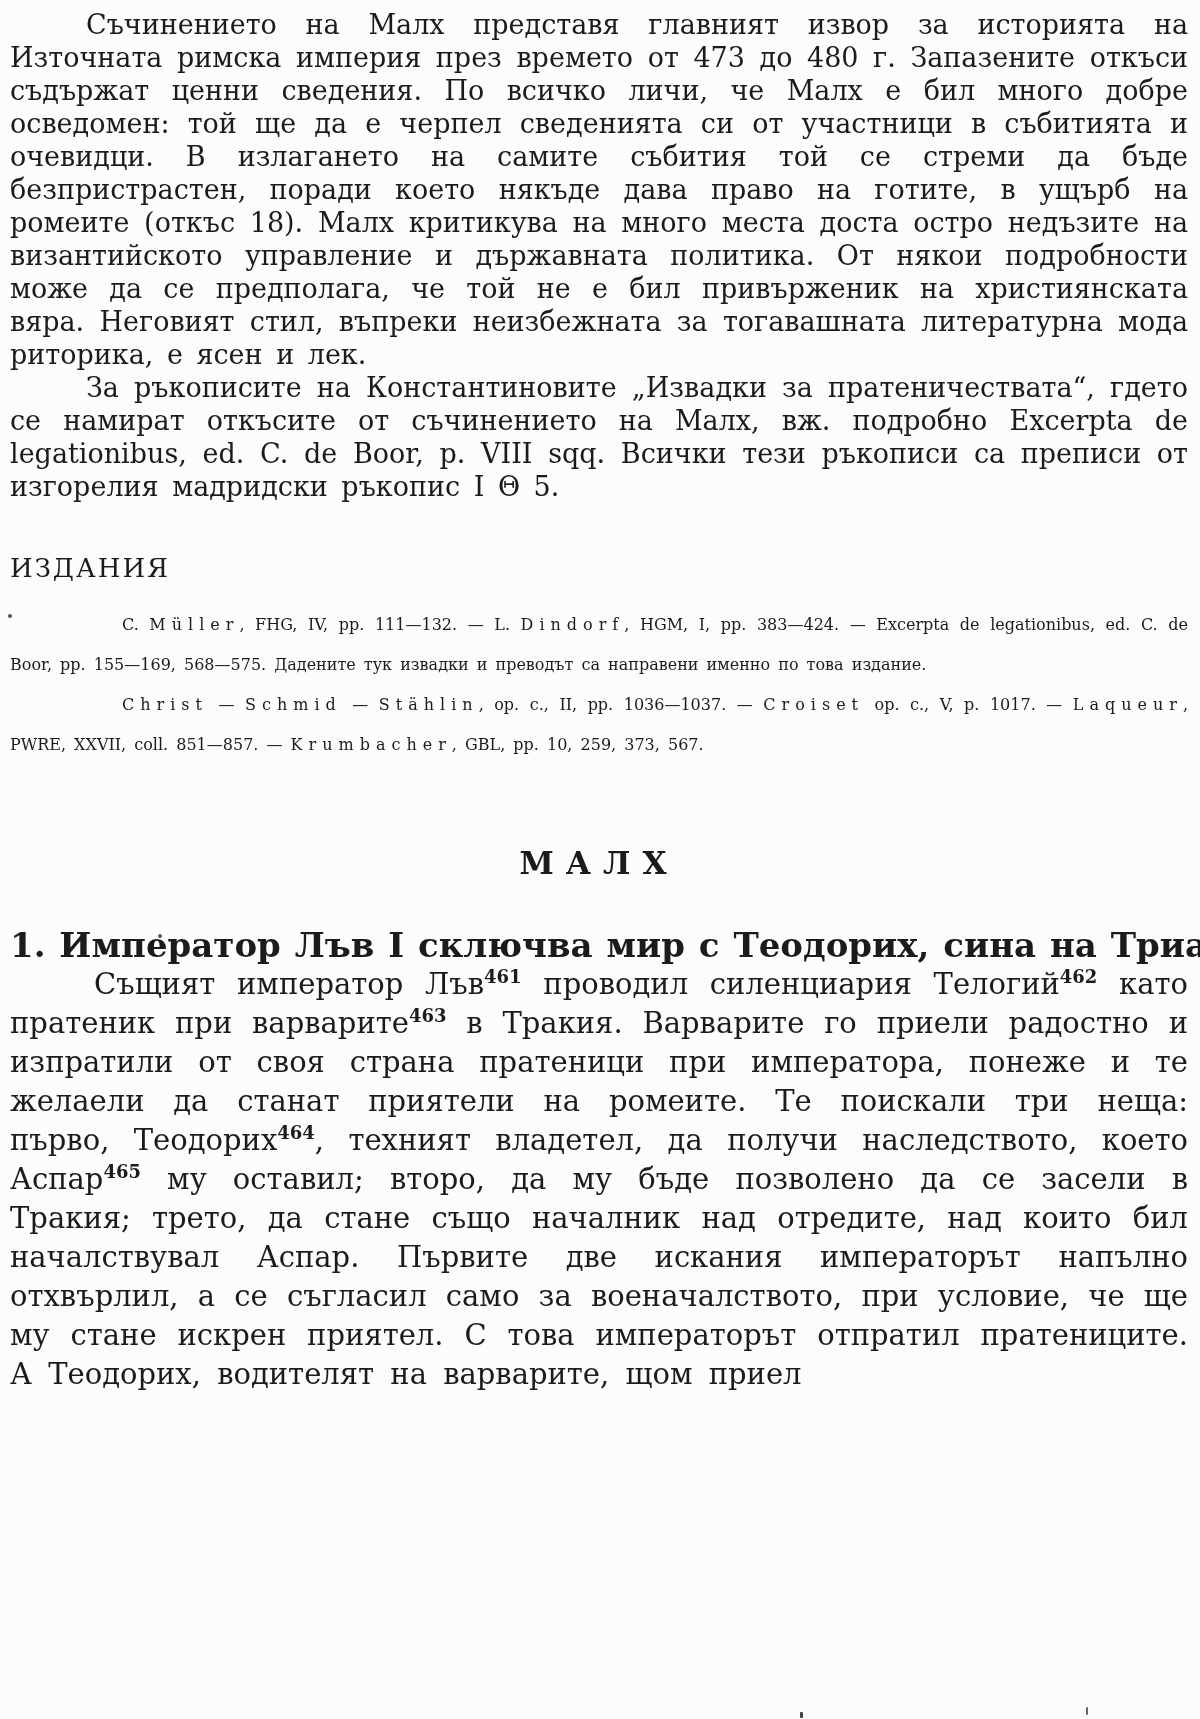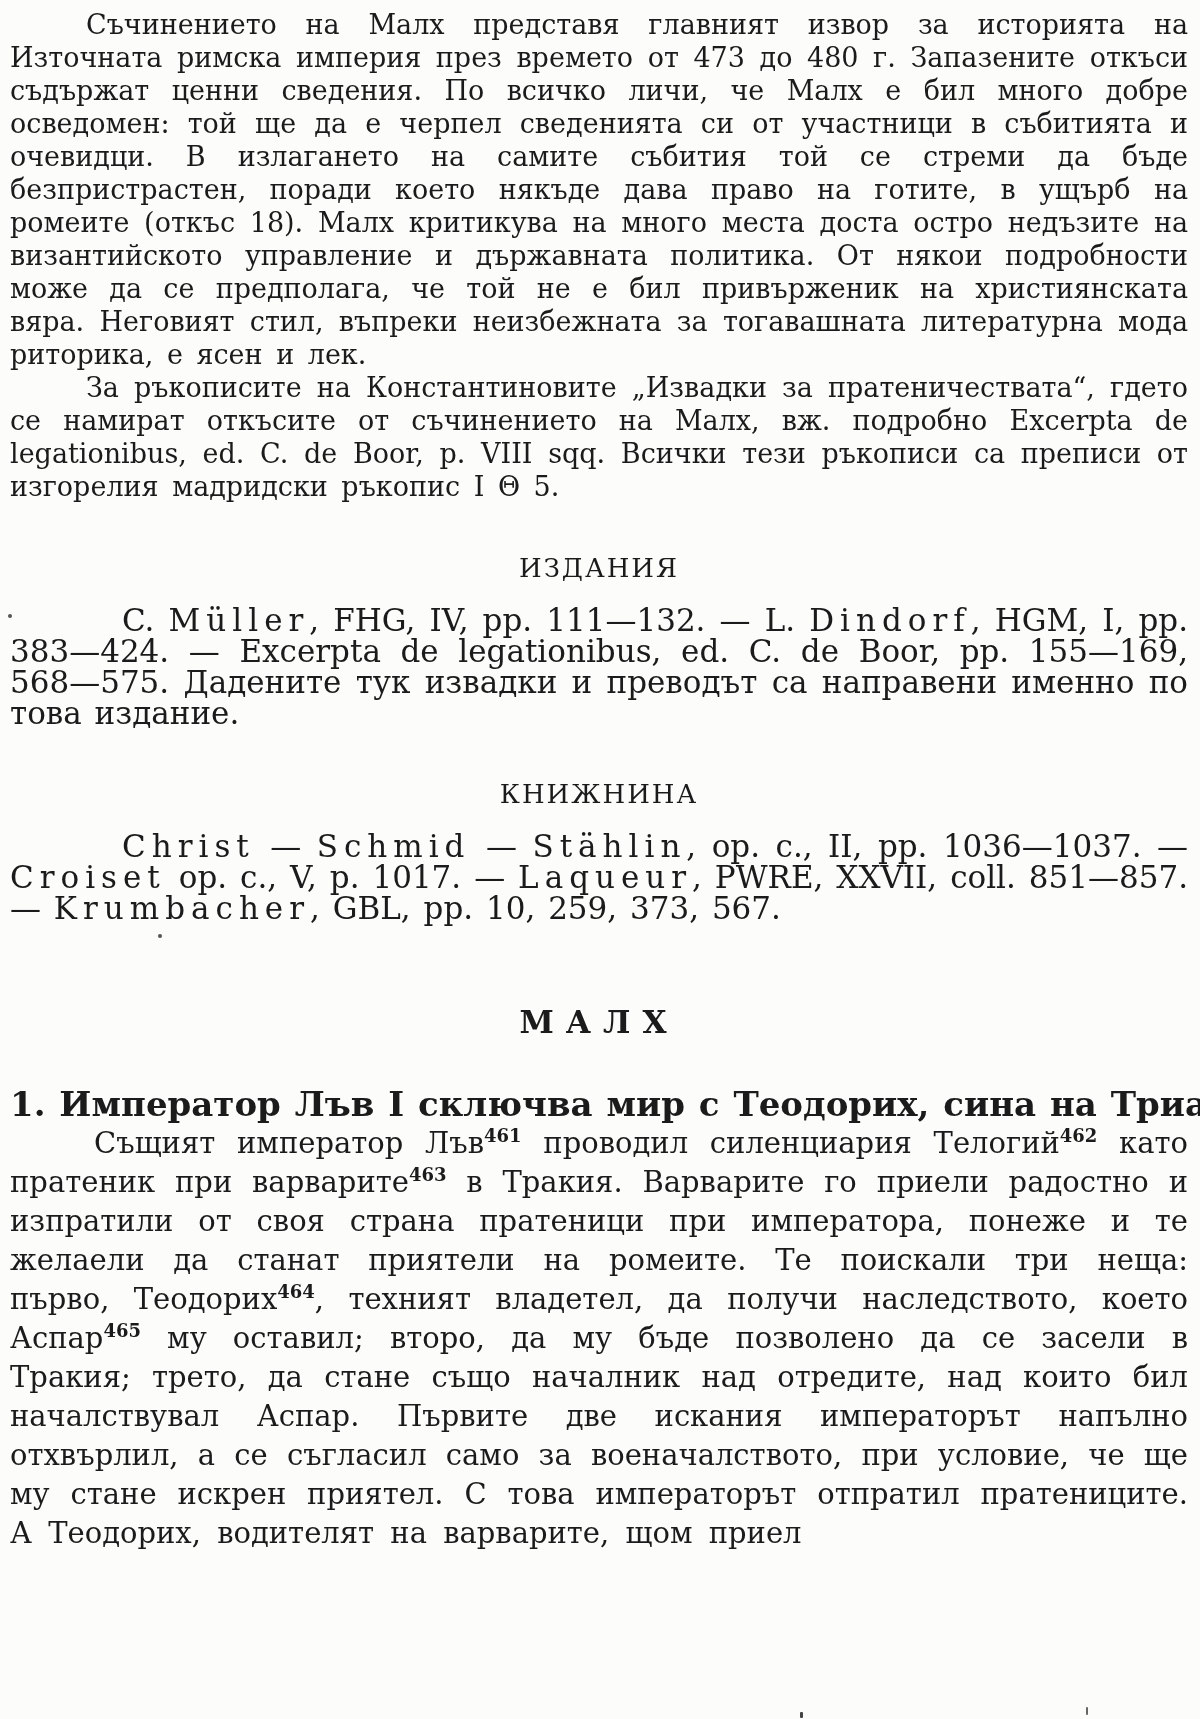--- a/index.html
+++ b/index.html
@@ -23,29 +23,29 @@
     text-align: justify;
     margin: 0;
   }
   .intro-para {
     font-size: 27px;
     line-height: 33px;
     word-spacing: 5px;
     text-indent: 76px;
   }
   .bib-heading {
-    text-align: center;
+    text-align: left;
     font-size: 26px;
     font-weight: normal;
     letter-spacing: 2px;
     margin: 50px 0 22px 0;
   }
   .bib-para {
-    font-size: 31px;
-    line-height: 31px;
+    font-size: 16px;
+    line-height: 40px;
     word-spacing: 3px;
     text-indent: 112px;
   }
   .sp {
     letter-spacing: 6px;
   }
   .malchus-title {
     text-align: center;
     font-size: 31px;
     font-weight: bold;
@@ -97,21 +97,20 @@
 <div class="page">
 
   <p class="para intro-para">Съчинението на Малх представя главният извор за историята на Източната римска империя през времето от 473 до 480 г. Запазените откъси съдържат ценни сведения. По всичко личи, че Малх е бил много добре осведомен: той ще да е черпел сведенията си от участници в събитията и очевидци. В излагането на самите събития той се стреми да бъде безпристрастен, поради което някъде дава право на готите, в ущърб на ромеите (откъс 18). Малх критикува на много места доста остро недъзите на византийското управление и държавната политика. От някои подробности може да се предполага, че той не е бил привърженик на християнската вяра. Неговият стил, въпреки неизбежната за тогавашната литературна мода риторика, е ясен и лек.</p>
 
   <p class="para intro-para">За ръкописите на Константиновите „Извадки за пратеничествата“, гдето се намират откъсите от съчинението на Малх, вж. подробно Excerpta de legationibus, ed. C. de Boor, p. VIII sqq. Всички тези ръкописи са преписи от изгорелия мадридски ръкопис I Θ 5.</p>
 
   <h3 class="bib-heading">ИЗДАНИЯ</h3>
 
   <p class="para bib-para"><span>C. </span><span class="sp">Müller</span><span>, FHG, IV, pp. 111—132. — L. </span><span class="sp">Dindorf</span><span>, HGM, I, pp. 383—424. — Excerpta de legationibus, ed. C. de Boor, pp. 155—169, 568—575. Дадените тук извадки и преводът са направени именно по това издание.</span></p>
 
-  <h3 class="bib-heading">КНИЖНИНА</h3>
 
   <p class="para bib-para"><span class="sp">Christ</span><span> — </span><span class="sp">Schmid</span><span> — </span><span class="sp">Stählin</span><span>, op. c., II, pp. 1036—1037. — </span><span class="sp">Croiset</span><span> op. c., V, p. 1017. — </span><span class="sp">Laqueur</span><span>, PWRE, XXVII, coll. 851—857. — </span><span class="sp">Krumbacher</span><span>, GBL, pp. 10, 259, 373, 567.</span></p>
 
   <h1 class="malchus-title">МАЛХ</h1>
 
 
   <h2 class="section-heading"><span>1. Император Лъв I сключва мир с Теодорих, сина на Триарий</span><sup>460</sup></h2>
 
   <p class="para excerpt-para"><span>Същият император Лъв</span><sup>461</sup><span> проводил силенциария Телогий</span><sup>462</sup><span> като пратеник при варварите</span><sup>463</sup><span> в Тракия. Варварите го приели радостно и изпратили от своя страна пратеници при императора, понеже и те желаели да станат приятели на ромеите. Те поискали три неща: първо, Теодорих</span><sup>464</sup><span>, техният владетел, да получи наследството, което Аспар</span><sup>465</sup><span> му оставил; второ, да му бъде позволено да се засели в Тракия; трето, да стане също началник над отредите, над които бил началствувал Аспар. Първите две искания императорът напълно отхвърлил, а се съгласил само за военачалството, при условие, че ще му стане искрен приятел. С това императорът отпратил пратениците. А Теодорих, водителят на варварите, щом приел</span></p>
 

